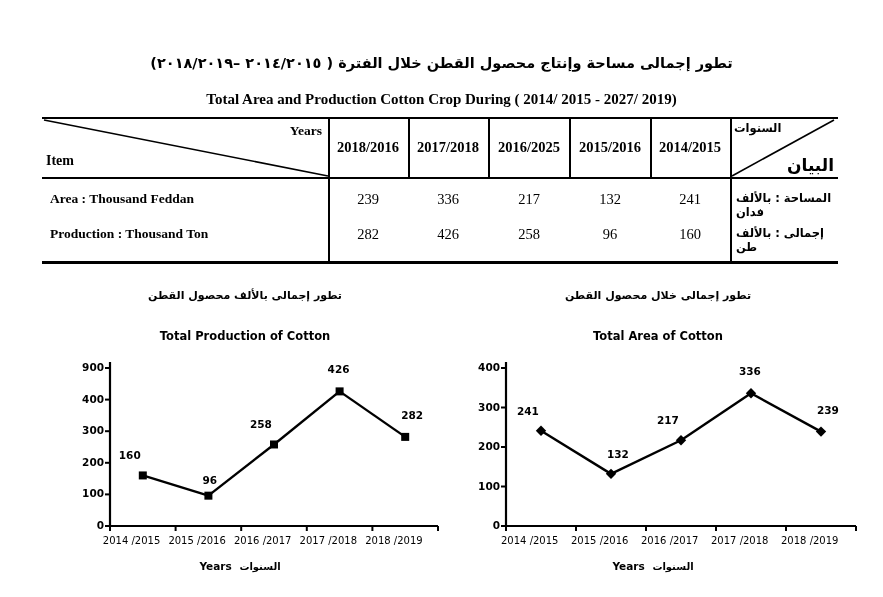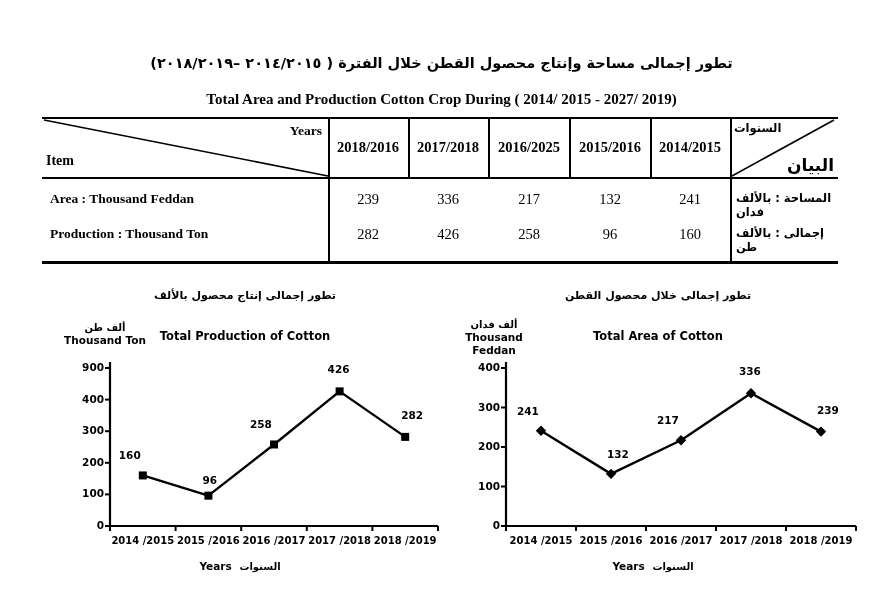--- a/index.html
+++ b/index.html
@@ -196,22 +196,21 @@
   .plot { position: absolute; }
   .tick-lab {
     position: absolute;
     font-size: 10.5px;
     font-weight: bold;
     text-align: right;
   }
   .xtick-lab {
     position: absolute;
     font-size: 10px;
-    font-weight: bold;
-    text-align: center;
+    font-weight: normal;
     white-space: nowrap;
   }
   .dlabel {
     position: absolute;
     font-size: 10.5px;
     font-weight: bold;
     white-space: nowrap;
   }
 </style>
 </head>
@@ -264,26 +263,22 @@
   <div class="row-label-ar r1">إجمالى : بالألف طن</div>
   <div class="cell-val r1 c0">282</div>
   <div class="cell-val r1 c1">426</div>
   <div class="cell-val r1 c2">258</div>
   <div class="cell-val r1 c3">96</div>
   <div class="cell-val r1 c4">160</div>
 </div>
 
 <div class="chart chart-left">
   <div class="ch-title" style="top:0px;">
-    <div class="ar">تطور إجمالى إنتاج محصول بالألف</div>
+    <div class="ar">تطور إجمالى بالألف محصول القطن</div>
     <div class="en">Total Production of Cotton</div>
-  </div>
-  <div class="ch-ylab" style="left:10px; top:33px; width:110px;">
-    <span class="ar">ألف طن</span>
-    <span>Thousand Ton</span>
   </div>
   <div class="plot" id="plot-production" style="left:0;top:72px;width:410px;height:180px;">
       <svg width="410" height="180" style="position: absolute; left: 0px; top: 0px;">
         <line x1="70" y1="2" x2="70" y2="166" stroke="#000000" stroke-width="2.2"></line>
         <line x1="70" y1="166" x2="398" y2="166" stroke="#000000" stroke-width="2.2"></line>
         <line x1="65" y1="166" x2="70" y2="166" stroke="#000000" stroke-width="2"></line>
         <line x1="65" y1="134.4" x2="70" y2="134.4" stroke="#000000" stroke-width="2"></line>
         <line x1="65" y1="102.8" x2="70" y2="102.8" stroke="#000000" stroke-width="2"></line>
         <line x1="65" y1="71.2" x2="70" y2="71.2" stroke="#000000" stroke-width="2"></line>
         <line x1="65" y1="39.599999999999994" x2="70" y2="39.599999999999994" stroke="#000000" stroke-width="2"></line>
@@ -325,24 +320,20 @@
     <span class="en">Years</span>
     <span class="ar">السنوات</span>
   </div>
 </div>
 
 <div class="chart chart-right">
   <div class="ch-title" style="top:0px;">
     <div class="ar">تطور إجمالى خلال محصول القطن</div>
     <div class="en">Total Area of Cotton</div>
   </div>
-  <div class="ch-ylab" style="left:2px; top:30px; width:88px;">
-    <span class="ar">ألف فدان</span>
-    <span>Thousand Feddan</span>
-  </div>
   <div class="plot" id="plot-area" style="left:0;top:72px;width:420px;height:180px;">
       <svg width="420" height="180" style="position: absolute; left: 0px; top: 0px;">
         <line x1="58" y1="2" x2="58" y2="166" stroke="#000000" stroke-width="2.2"></line>
         <line x1="58" y1="166" x2="408" y2="166" stroke="#000000" stroke-width="2.2"></line>
         <line x1="53" y1="166" x2="58" y2="166" stroke="#000000" stroke-width="2"></line>
         <line x1="53" y1="126.5" x2="58" y2="126.5" stroke="#000000" stroke-width="2"></line>
         <line x1="53" y1="87" x2="58" y2="87" stroke="#000000" stroke-width="2"></line>
         <line x1="53" y1="47.5" x2="58" y2="47.5" stroke="#000000" stroke-width="2"></line>
         <line x1="53" y1="8" x2="58" y2="8" stroke="#000000" stroke-width="2"></line>
         <line x1="58" y1="166" x2="58" y2="171" stroke="#000000" stroke-width="2"></line>

